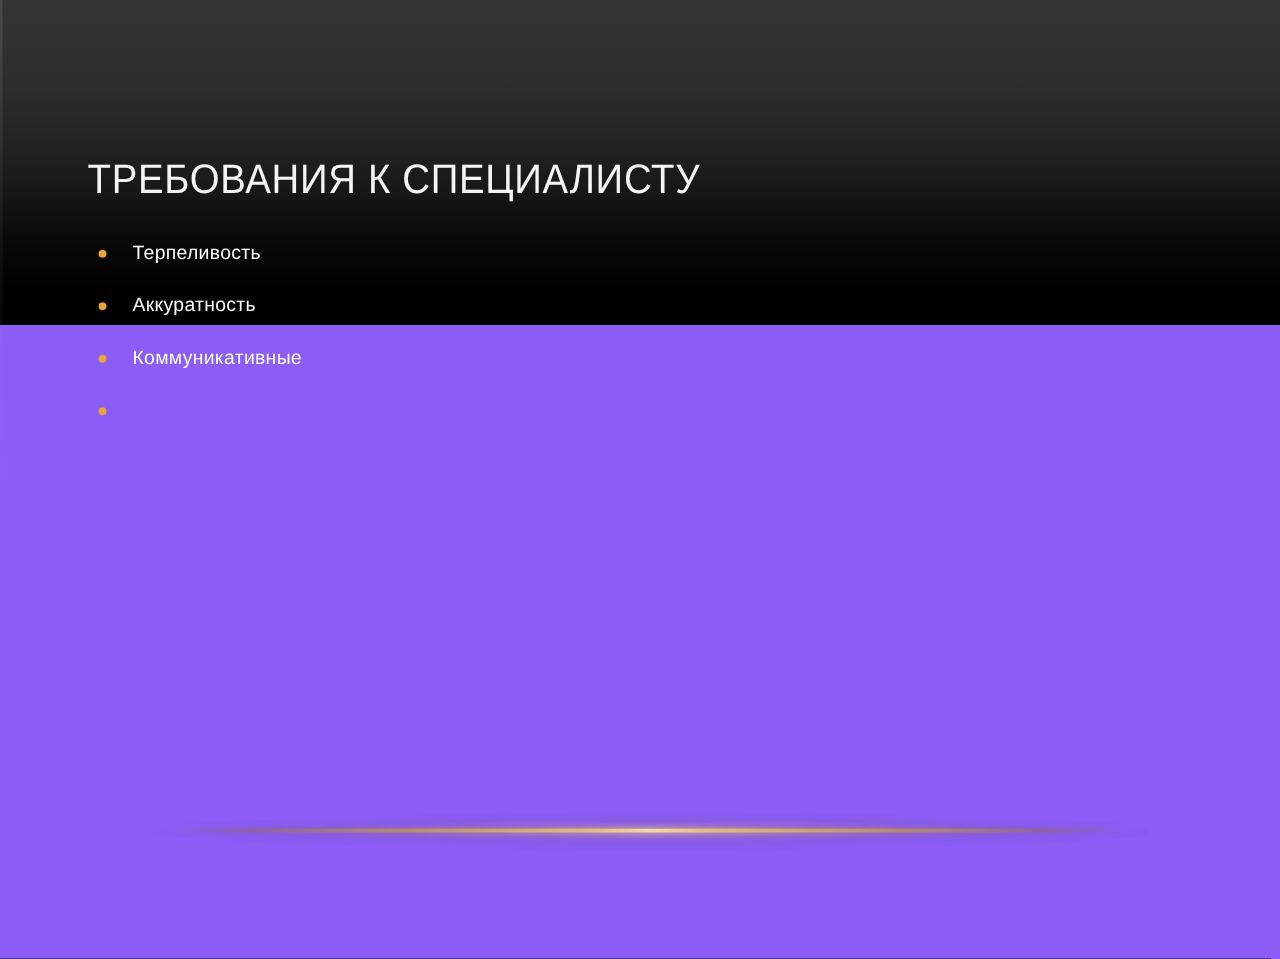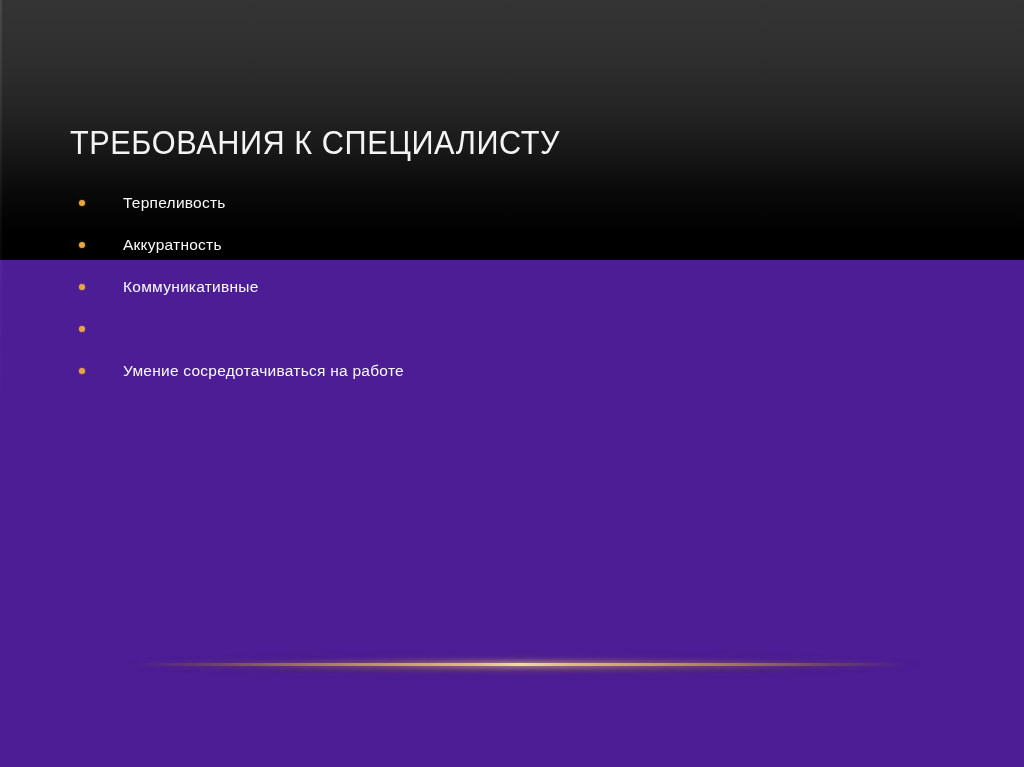--- a/index.html
+++ b/index.html
@@ -5,21 +5,21 @@
   html, body {
     margin: 0;
     padding: 0;
     background: #000;
   }
   #slide {
     position: relative;
     width: 1024px;
     height: 767px;
     overflow: hidden;
-    background: #4c1d95;
+    background: #8b5cf6;
     font-family: "Liberation Sans", sans-serif;
     -webkit-font-smoothing: antialiased;
   }
 
   
   #slide .bg-gradient {
     position: absolute;
     left: 0; top: 0;
     width: 100%;
     height: 260px;
@@ -87,21 +87,21 @@
     top: 50%;
     width: 6px;
     height: 6px;
     margin-top: -3px;
     border-radius: 50%;
     background: #e9a63f;
     box-shadow: 0 0 2px rgba(233,166,63,0.55);
   }
   #slide .bullet-text {
     display: block;
-    margin-left: 51px;
+    margin-left: 34px;
     color: #fbfbfb;
     font-size: 15.5px;
     line-height: 20px;
     font-weight: 400;
     letter-spacing: 0.25px;
     white-space: nowrap;
   }
 
   
   #slide .accent-wrap {
@@ -183,24 +183,20 @@
 
     <li class="bullet-row">
       <span class="bullet-dot"></span>
       <span class="bullet-text">Коммуникативные</span>
     </li>
 
     <li class="bullet-row">
       <span class="bullet-dot"></span>
     </li>
 
-    <li class="bullet-row">
-      <span class="bullet-dot"></span>
-      <span class="bullet-text">Умение сосредотачиваться на работе</span>
-    </li>
 
 
   </ul>
 
   <div class="accent-wrap">
     <div class="accent-glow"></div>
     <div class="accent-line-soft"></div>
     <div class="accent-line"></div>
   </div>
 

